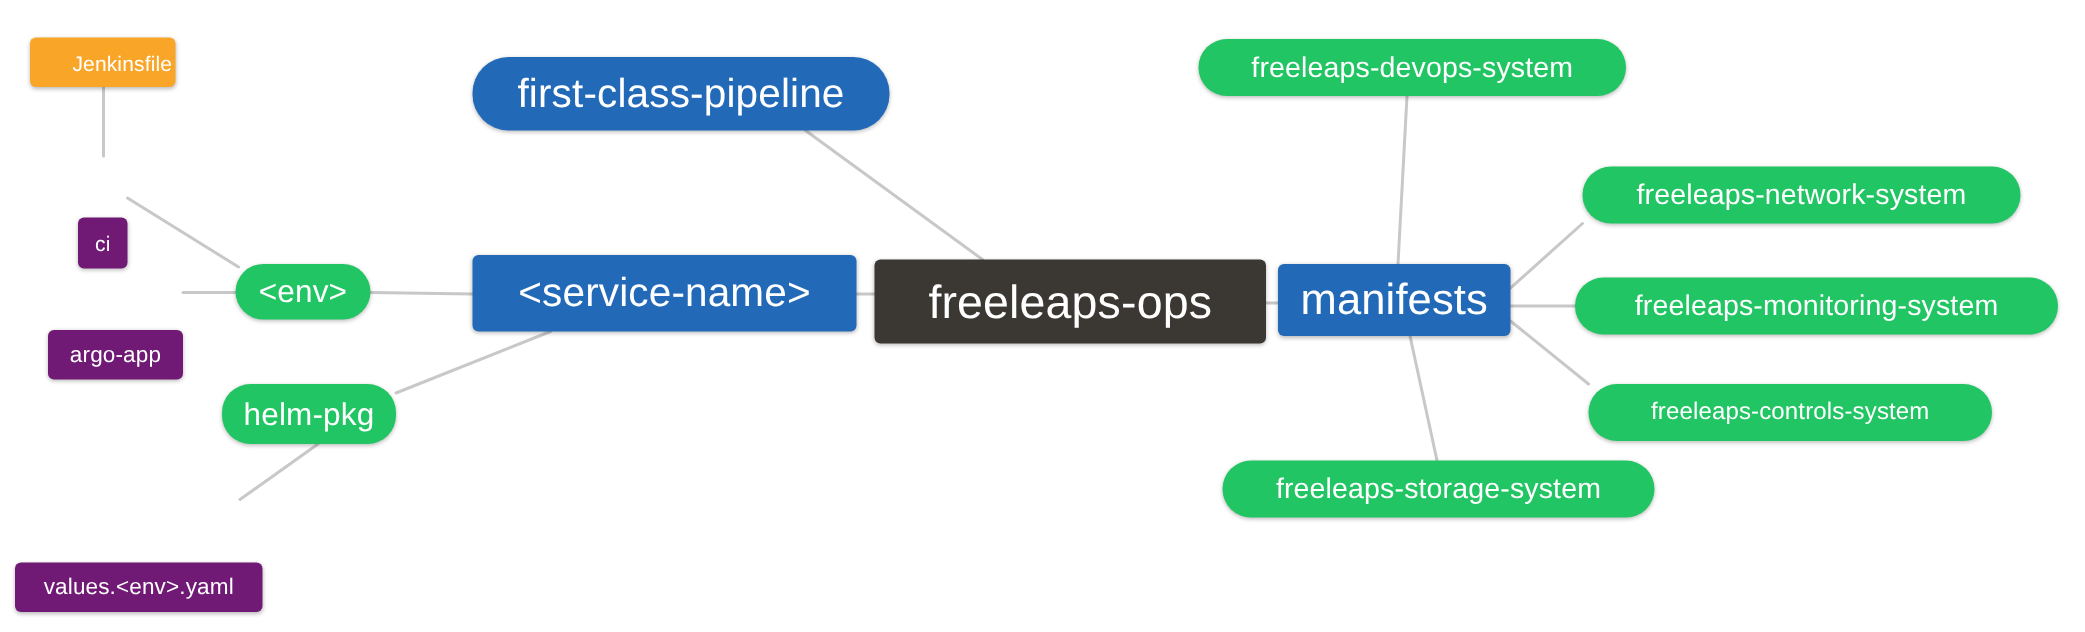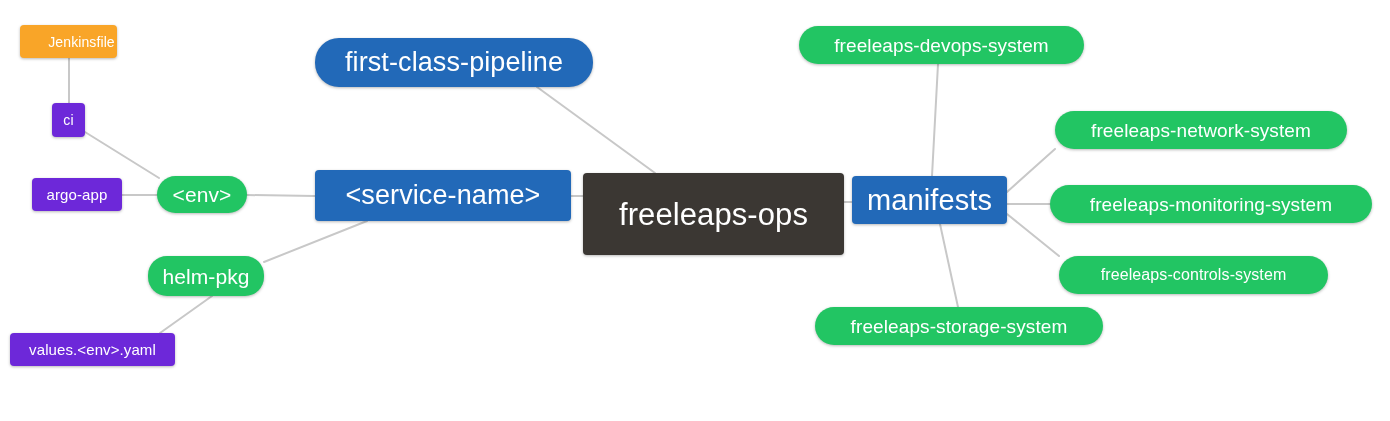--- a/index.html
+++ b/index.html
@@ -37,21 +37,21 @@
     white-space: nowrap;
     box-shadow: 0 1px 3px rgba(0,0,0,0.28);
     padding: 0 12px;
     letter-spacing: 0.1px;
     line-height: 1;
   }
   .node.root     { background: #3b3733; }
   .node.blue     { background: #2269b8; }
   .node.green    { background: #22c563; border-radius: 19px; }
   .node.orange   { background: #f9a528; }
-  .node.red      { background: #6d28d9; }
+  .node.red      { background: #701a75; margin-top: 42px; }
 </style>
 </head>
 <body>
 
 <div id="canvas">
   <svg id="edges" viewBox="0 0 1390 421" width="1390" height="421">
       <line x1="69" y1="58" x2="69" y2="104" stroke="#c8c8c8" stroke-width="2" stroke-linecap="round"></line>
       <line x1="85" y1="132" x2="159" y2="178" stroke="#c8c8c8" stroke-width="2" stroke-linecap="round"></line>
       <line x1="122" y1="195" x2="157" y2="195" stroke="#c8c8c8" stroke-width="2" stroke-linecap="round"></line>
       <line x1="247" y1="195" x2="315" y2="196" stroke="#c8c8c8" stroke-width="2" stroke-linecap="round"></line>
@@ -68,21 +68,21 @@
     </svg>
   <div id="nodes">
       <div class="node orange" style="left: 20px; top: 25px; width: 97px; height: 33px; font-size: 14px; padding-left: 38px;">Jenkinsfile</div>
       <div class="node red" style="left: 52px; top: 103px; width: 33px; height: 34px; font-size: 14px;">ci</div>
       <div class="node red" style="left: 32px; top: 178px; width: 90px; height: 33px; font-size: 15px;">argo-app</div>
       <div class="node green" style="left: 157px; top: 176px; width: 90px; height: 37px; font-size: 21px;">&lt;env&gt;</div>
       <div class="node green" style="left: 148px; top: 256px; width: 116px; height: 40px; font-size: 21px;">helm-pkg</div>
       <div class="node red" style="left: 10px; top: 333px; width: 165px; height: 33px; font-size: 15px;">values.&lt;env&gt;.yaml</div>
       <div class="node blue" style="left: 315px; top: 38px; width: 278px; height: 49px; font-size: 27px; border-radius: 24px;">first-class-pipeline</div>
       <div class="node blue" style="left: 315px; top: 170px; width: 256px; height: 51px; font-size: 27px;">&lt;service-name&gt;</div>
-      <div class="node root" style="left: 583px; top: 173px; width: 261px; height: 82px; font-size: 31px;">freeleaps-ops</div>
+      <div class="node root" style="left: 583px; top: 173px; width: 261px; height: 56px; font-size: 31px;">freeleaps-ops</div>
       <div class="node blue" style="left: 852px; top: 176px; width: 155px; height: 48px; font-size: 29px; text-align: center;">manifests</div>
       <div class="node green" style="left: 799px; top: 26px; width: 285px; height: 38px; font-size: 19px;">freeleaps-devops-system</div>
       <div class="node green" style="left: 1055px; top: 111px; width: 292px; height: 38px; font-size: 19px;">freeleaps-network-system</div>
       <div class="node green" style="left: 1050px; top: 185px; width: 322px; height: 38px; font-size: 19px; text-align: right;">freeleaps-monitoring-system</div>
       <div class="node green" style="left: 1059px; top: 256px; width: 269px; height: 38px; font-size: 16px;">freeleaps-controls-system</div>
       <div class="node green" style="left: 815px; top: 307px; width: 288px; height: 38px; font-size: 19px;">freeleaps-storage-system</div>
     </div>
 </div>
 
 </body></html>

